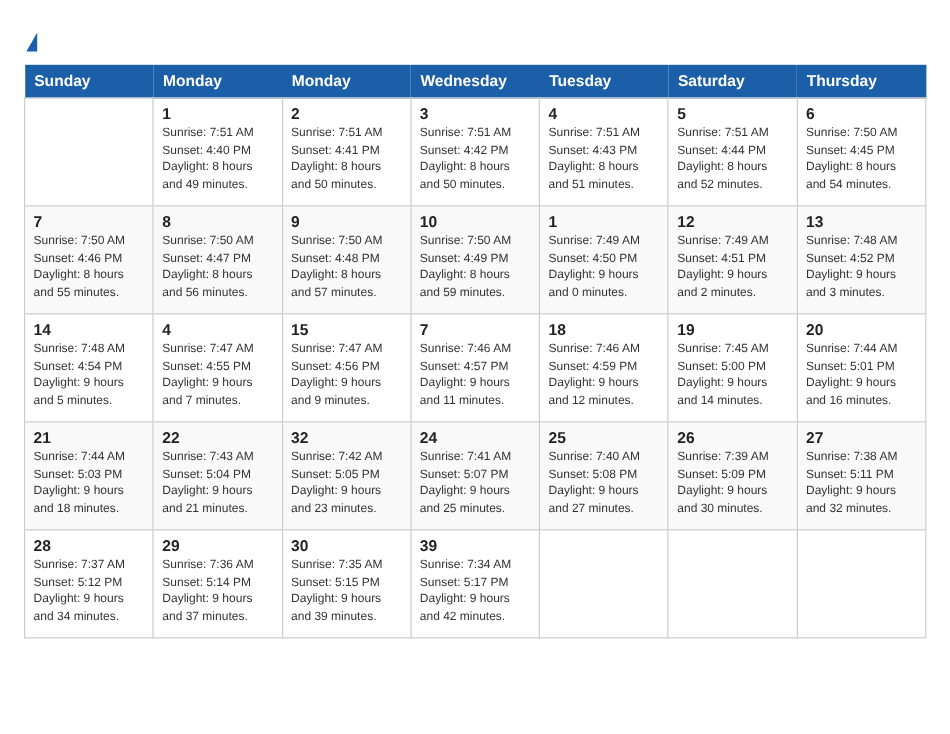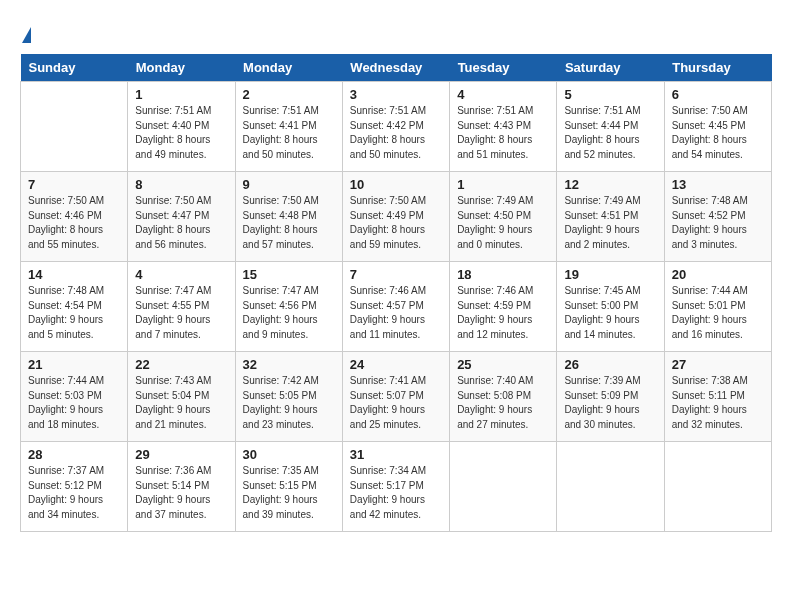--- a/index.html
+++ b/index.html
@@ -231,21 +231,21 @@
         </td>
         <td>
           <span class="day-number">29</span>
           <div class="day-info">Sunrise: 7:36 AM<br>Sunset: 5:14 PM<br>Daylight: 9 hours and 37 minutes.</div>
         </td>
         <td>
           <span class="day-number">30</span>
           <div class="day-info">Sunrise: 7:35 AM<br>Sunset: 5:15 PM<br>Daylight: 9 hours and 39 minutes.</div>
         </td>
         <td>
-          <span class="day-number">31</span>
+          <span class="day-number">39</span>
           <div class="day-info">Sunrise: 7:34 AM<br>Sunset: 5:17 PM<br>Daylight: 9 hours and 42 minutes.</div>
         </td>
         <td class="empty-cell"></td>
         <td class="empty-cell"></td>
         <td class="empty-cell"></td>
       </tr>
     </tbody>
 </table>
 
 </body></html>

